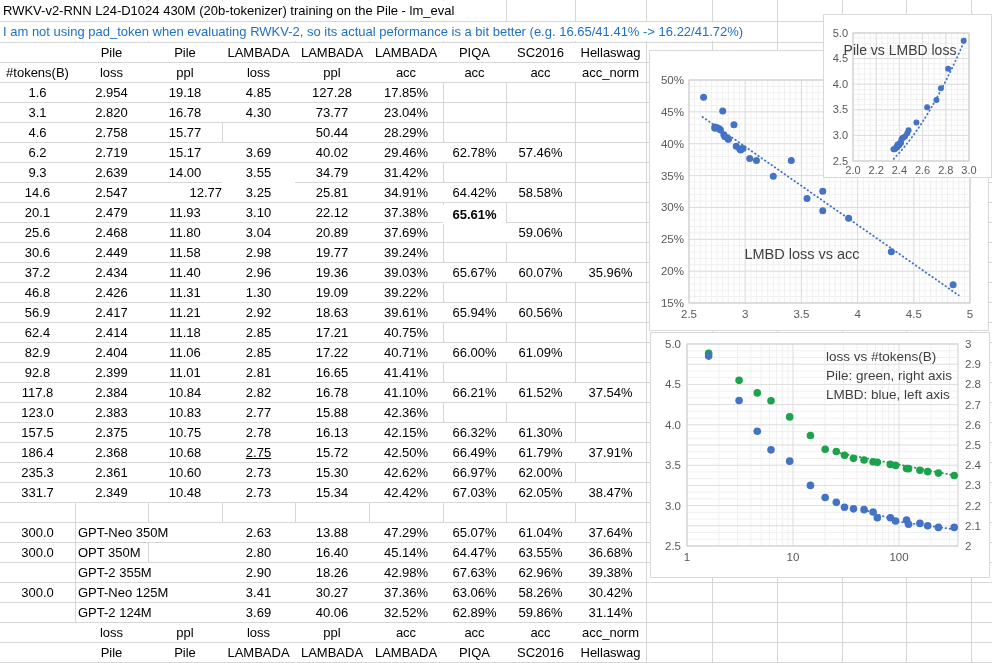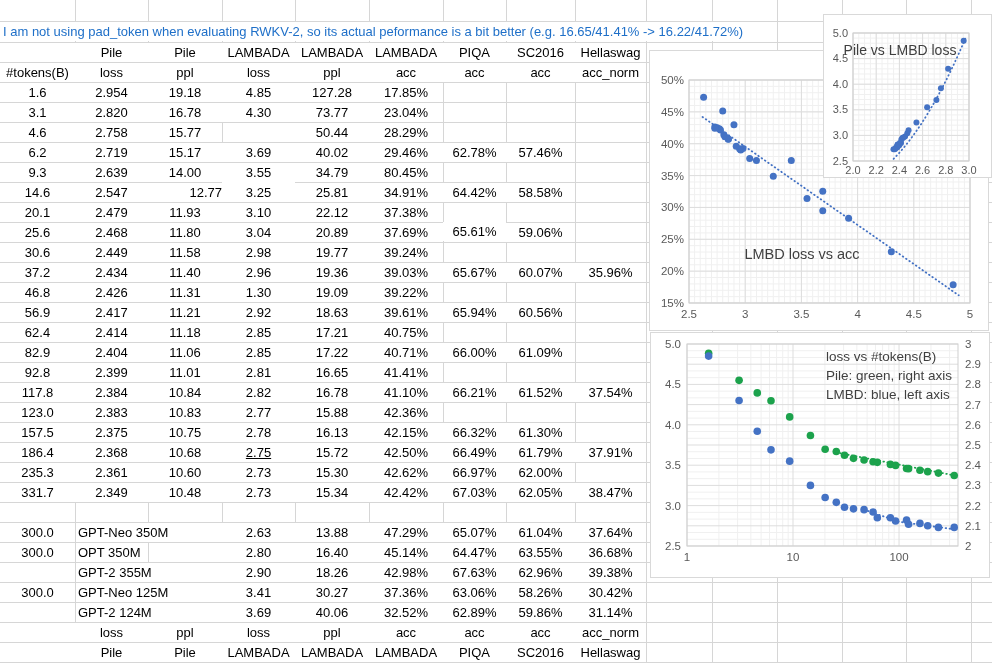--- a/index.html
+++ b/index.html
@@ -64,20 +64,21 @@
       <line x1="443.5" y1="0" x2="443.5" y2="663" stroke="#D6D6D6" stroke-width="1"></line>
       <line x1="506.5" y1="0" x2="506.5" y2="663" stroke="#D6D6D6" stroke-width="1"></line>
       <line x1="575.5" y1="0" x2="575.5" y2="663" stroke="#D6D6D6" stroke-width="1"></line>
       <line x1="646.5" y1="0" x2="646.5" y2="663" stroke="#D6D6D6" stroke-width="1"></line>
       <line x1="712.5" y1="0" x2="712.5" y2="663" stroke="#D6D6D6" stroke-width="1"></line>
       <line x1="777.5" y1="0" x2="777.5" y2="663" stroke="#D6D6D6" stroke-width="1"></line>
       <line x1="842.5" y1="0" x2="842.5" y2="663" stroke="#D6D6D6" stroke-width="1"></line>
       <line x1="906.5" y1="0" x2="906.5" y2="663" stroke="#D6D6D6" stroke-width="1"></line>
       <line x1="971.5" y1="0" x2="971.5" y2="663" stroke="#D6D6D6" stroke-width="1"></line>
     </svg>
+  <div id="sheet-title">RWKV-v2-RNN L24-D1024 430M (20b-tokenizer) training on the Pile - lm_eval</div>
   <div id="note-text" style="color: rgb(30, 111, 200);">I am not using pad_token when evaluating RWKV-2, so its actual peformance is a bit better (e.g. 16.65/41.41% -&gt; 16.22/41.72%)</div>
   <div id="table-layer">
       <div class="trow-cell" style="top: 43px; left: 75px; width: 73px;">Pile</div>
       <div class="trow-cell" style="top: 43px; left: 148px; width: 74px;">Pile</div>
       <div class="trow-cell" style="top: 43px; left: 222px; width: 73px;">LAMBADA</div>
       <div class="trow-cell" style="top: 43px; left: 295px; width: 74px;">LAMBADA</div>
       <div class="trow-cell" style="top: 43px; left: 369px; width: 74px;">LAMBADA</div>
       <div class="trow-cell" style="top: 43px; left: 443px; width: 63px;">PIQA</div>
       <div class="trow-cell" style="top: 43px; left: 506px; width: 69px;">SC2016</div>
       <div class="trow-cell" style="top: 43px; left: 575px; width: 71px;">Hellaswag</div>
@@ -114,42 +115,42 @@
       <div class="trow-cell" style="top: 143px; left: 222px; width: 73px;">3.69</div>
       <div class="trow-cell" style="top: 143px; left: 295px; width: 74px;">40.02</div>
       <div class="trow-cell" style="top: 143px; left: 369px; width: 74px;">29.46%</div>
       <div class="trow-cell" style="top: 143px; left: 443px; width: 63px;">62.78%</div>
       <div class="trow-cell" style="top: 143px; left: 506px; width: 69px;">57.46%</div>
       <div class="trow-cell" style="top: 163px; left: 0px; width: 75px;">9.3</div>
       <div class="trow-cell" style="top: 163px; left: 75px; width: 73px;">2.639</div>
       <div class="trow-cell" style="top: 163px; left: 148px; width: 74px;">14.00</div>
       <div class="trow-cell" style="top: 163px; left: 222px; width: 73px;">3.55</div>
       <div class="trow-cell" style="top: 163px; left: 295px; width: 74px;">34.79</div>
-      <div class="trow-cell" style="top: 163px; left: 369px; width: 74px;">80.45%</div>
+      <div class="trow-cell" style="top: 163px; left: 369px; width: 74px;">31.42%</div>
       <div class="trow-cell" style="top: 183px; left: 0px; width: 75px;">14.6</div>
       <div class="trow-cell" style="top: 183px; left: 75px; width: 73px;">2.547</div>
       <div class="trow-cell" style="top: 183px; left: 148px; width: 74px; text-align: right;">12.77</div>
       <div class="trow-cell" style="top: 183px; left: 222px; width: 73px;">3.25</div>
       <div class="trow-cell" style="top: 183px; left: 295px; width: 74px;">25.81</div>
       <div class="trow-cell" style="top: 183px; left: 369px; width: 74px;">34.91%</div>
       <div class="trow-cell" style="top: 183px; left: 443px; width: 63px;">64.42%</div>
       <div class="trow-cell" style="top: 183px; left: 506px; width: 69px;">58.58%</div>
       <div class="trow-cell" style="top: 203px; left: 0px; width: 75px;">20.1</div>
       <div class="trow-cell" style="top: 203px; left: 75px; width: 73px;">2.479</div>
       <div class="trow-cell" style="top: 203px; left: 148px; width: 74px;">11.93</div>
       <div class="trow-cell" style="top: 203px; left: 222px; width: 73px;">3.10</div>
       <div class="trow-cell" style="top: 203px; left: 295px; width: 74px;">22.12</div>
       <div class="trow-cell" style="top: 203px; left: 369px; width: 74px;">37.38%</div>
       <div class="trow-cell" style="top: 223px; left: 0px; width: 75px;">25.6</div>
       <div class="trow-cell" style="top: 223px; left: 75px; width: 73px;">2.468</div>
       <div class="trow-cell" style="top: 223px; left: 148px; width: 74px;">11.80</div>
       <div class="trow-cell" style="top: 223px; left: 222px; width: 73px;">3.04</div>
       <div class="trow-cell" style="top: 223px; left: 295px; width: 74px;">20.89</div>
       <div class="trow-cell" style="top: 223px; left: 369px; width: 74px;">37.69%</div>
-      <div class="trow-cell" style="top: 222px; left: 443px; width: 63px;">65.61%</div>
+      <div class="trow-cell" style="top: 205px; left: 443px; width: 63px; font-weight: bold;">65.61%</div>
       <div class="trow-cell" style="top: 223px; left: 506px; width: 69px;">59.06%</div>
       <div class="trow-cell" style="top: 243px; left: 0px; width: 75px;">30.6</div>
       <div class="trow-cell" style="top: 243px; left: 75px; width: 73px;">2.449</div>
       <div class="trow-cell" style="top: 243px; left: 148px; width: 74px;">11.58</div>
       <div class="trow-cell" style="top: 243px; left: 222px; width: 73px;">2.98</div>
       <div class="trow-cell" style="top: 243px; left: 295px; width: 74px;">19.77</div>
       <div class="trow-cell" style="top: 243px; left: 369px; width: 74px;">39.24%</div>
       <div class="trow-cell" style="top: 263px; left: 0px; width: 75px;">37.2</div>
       <div class="trow-cell" style="top: 263px; left: 75px; width: 73px;">2.434</div>
       <div class="trow-cell" style="top: 263px; left: 148px; width: 74px;">11.40</div>

